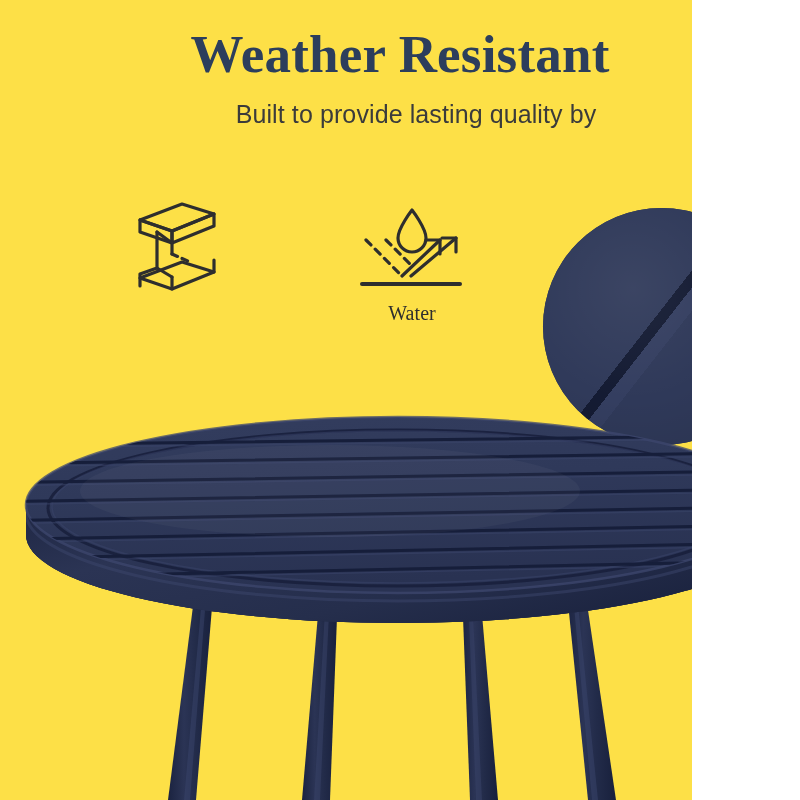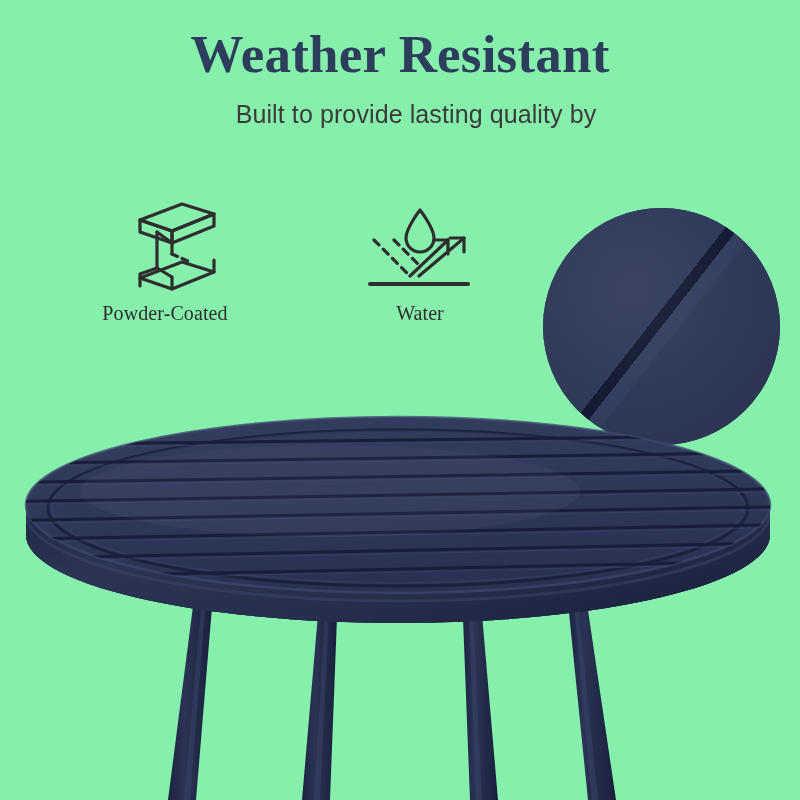--- a/index.html
+++ b/index.html
@@ -3,21 +3,21 @@
 <meta charset="utf-8">
 <style>
   html,body{margin:0;padding:0;}
   body{
     width:800px;height:800px;
     background:#ffffff;
     font-family:"Liberation Sans", sans-serif;
     overflow:hidden;
     position:relative;
   }
-  #stage{position:relative;width:800px;height:800px;overflow:hidden;background:#86efac;}
+  #stage{position:relative;width:692px;height:800px;overflow:hidden;background:#fde047;}
 
   
   .headline{
     position:absolute;left:0;top:28px;width:800px;
     text-align:center;
     font-family:"Liberation Serif", serif;
     font-size:53px;
     line-height:1.0;
     font-weight:700;
     color:#2c3e5c;
@@ -42,21 +42,21 @@
     font-family:"Liberation Serif", serif;
     font-size:20px;
     line-height:1.35;
     color:#2e2e2e;
     margin-top:14px;
     letter-spacing:0.1px;
   }
   .feature .flabel .lbl-line{display:block;}
 
   #feature-steel{left:40px;top:200px;width:250px;}
-  #feature-water{left:300px;top:200px;width:240px;}
+  #feature-water{left:292px;top:200px;width:240px;}
 
   
   #magnifier{
     position:absolute;
     left:543px;top:208px;
     width:237px;height:237px;
     border-radius:50%;
     overflow:hidden;
     background:#2a3352;
   }
@@ -111,21 +111,20 @@
         <path d="M104 72 L104 60"></path>
         <path d="M62 89 L62 77"></path>
 
         <path d="M47 68 L62 77"></path>
         <path d="M47 32 L62 43"></path>
 
         <path d="M62 54 L80 62" stroke-dasharray="6 5"></path>
       </svg>
     </span>
     <span class="flabel">
-      <span class="lbl-line">Powder-Coated</span>
     </span>
   </div>
 
   <div class="feature" id="feature-water">
     <span class="glyph">
       <svg width="112" height="96" viewBox="0 0 112 96" fill="none" stroke="#2e2e2e" stroke-width="3.2" stroke-linecap="round" stroke-linejoin="round">
 
         <path d="M56 10 C56 10 70 28 70 38 A14 14 0 0 1 42 38 C42 28 56 10 56 10 Z"></path>
 
         <path d="M10 40 L46 76" stroke-dasharray="7 6"></path>

